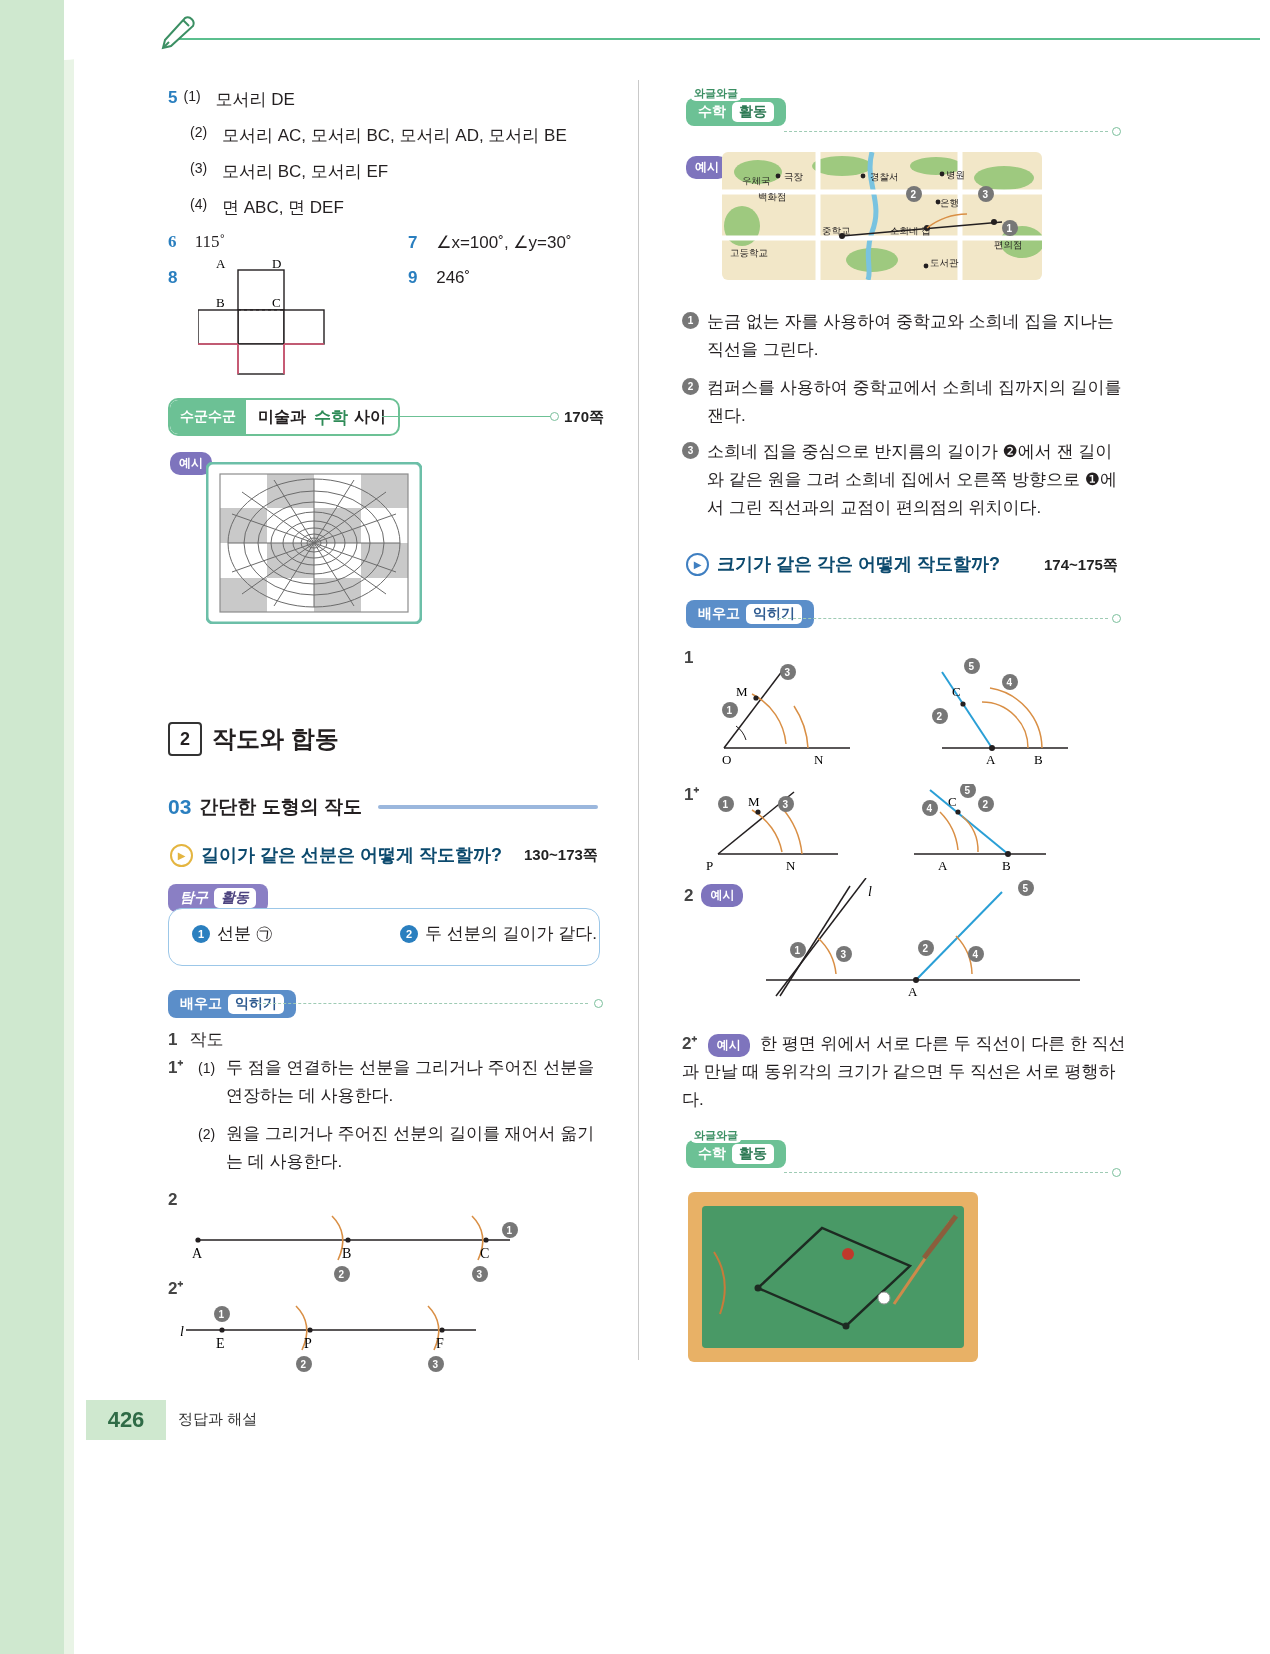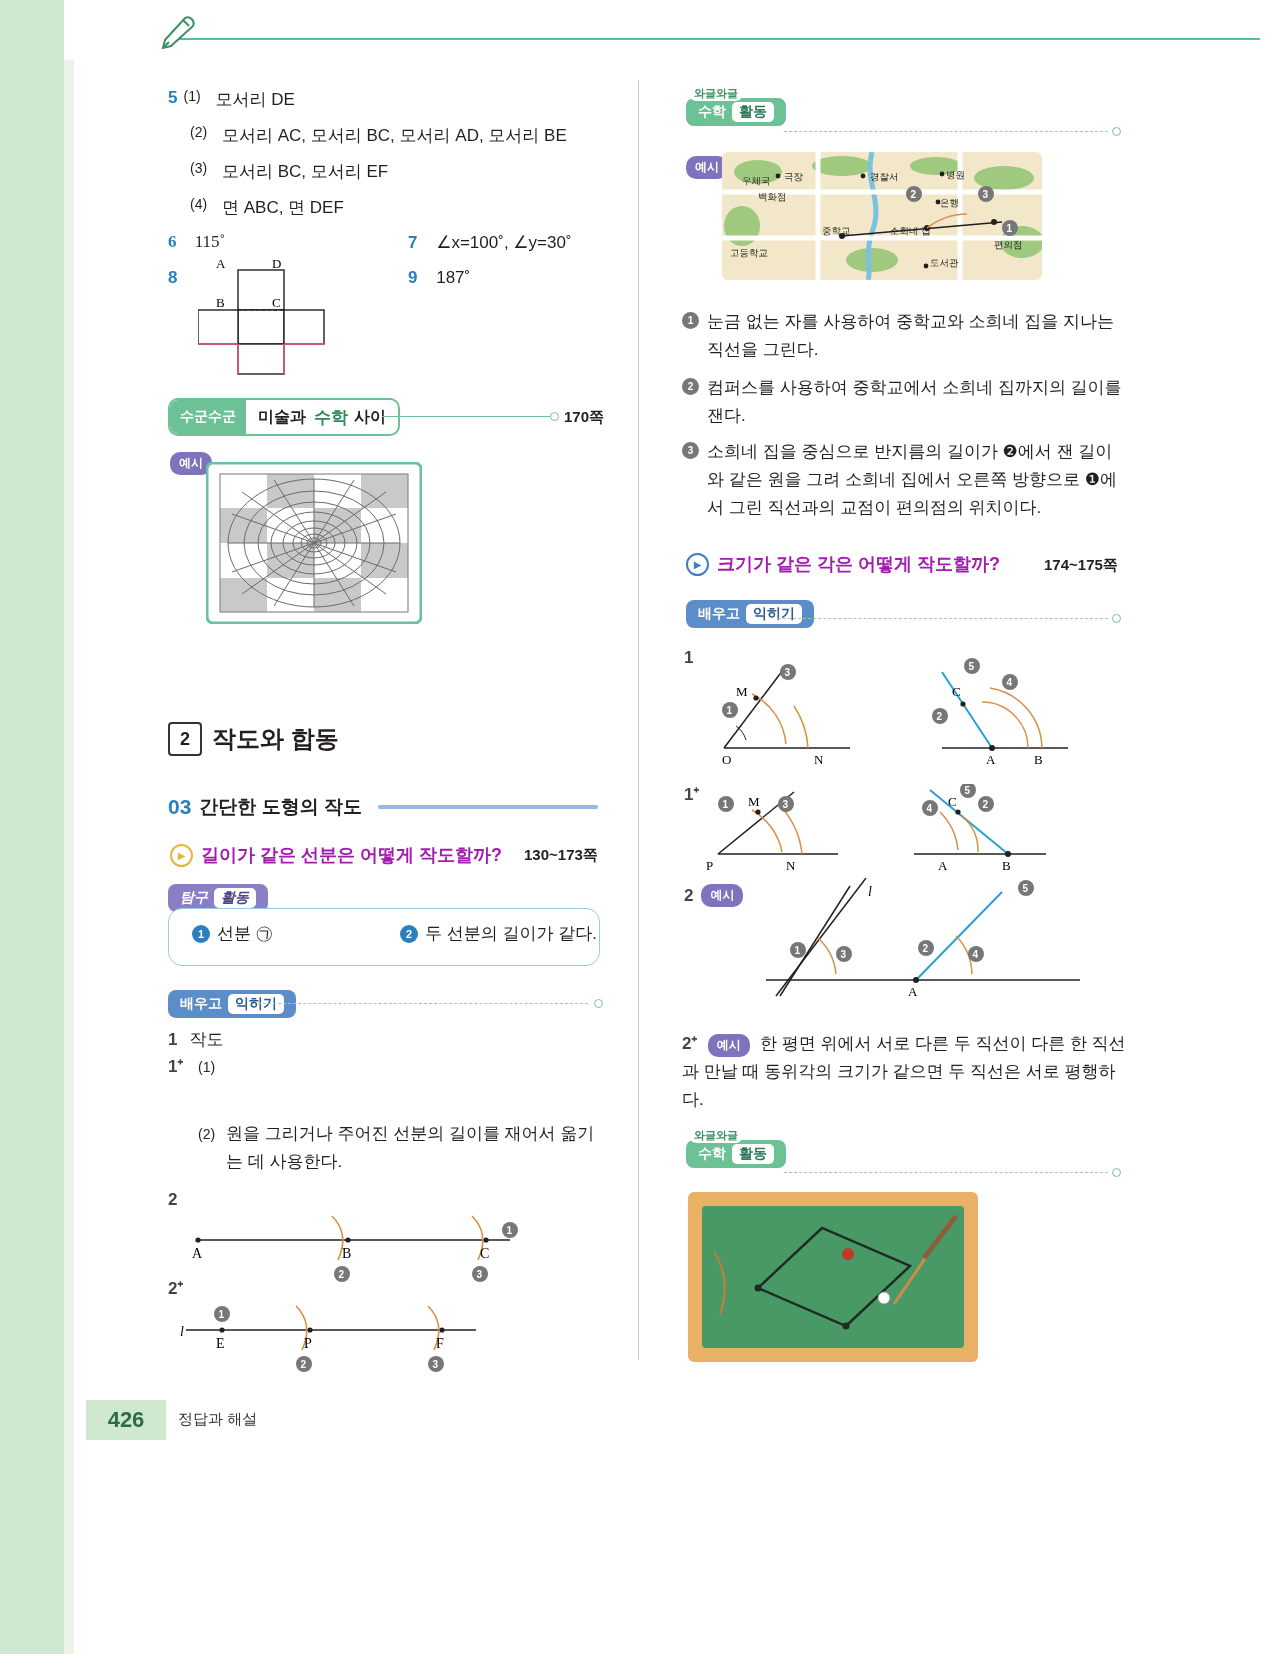--- a/index.html
+++ b/index.html
@@ -53,21 +53,21 @@
   .sectitle{font-size:24px;font-weight:bold;}
 
   .subsec{position:absolute;display:flex;align-items:center;gap:8px;}
   .subnum{color:#2a7fbf;font-weight:bold;font-size:21px;}
   .subtitle{font-weight:bold;font-size:19px;}
   .subrule{height:4px;background:#9bb7dd;border-radius:2px;}
 
   .qmark{position:absolute;display:flex;align-items:center;gap:8px;}
   .qicon{width:19px;height:19px;border-radius:50%;border:2px solid #e4b540;display:flex;align-items:center;justify-content:center;color:#e4b540;font-size:10px;}
   .qicon.blue{border-color:#3f7fc1;color:#3f7fc1;}
-  .qtext{font-weight:bold;font-size:18px;color:#a21caf;}
+  .qtext{font-weight:bold;font-size:18px;color:#0c4a6e;}
 
   .roundbox{position:absolute;border:1.5px solid #9cc7e8;border-radius:14px;background:#fff;}
 
   .figbox{position:absolute;}
 
   svg{display:block;}
 </style>
 </head>
 <body>
 
@@ -115,21 +115,21 @@
 </div>
 <div class="ansline" style="left:408px;top:232px;">
   <span class="num">7</span>
   <span style="margin-left:14px">∠x=100˚, ∠y=30˚</span>
 </div>
 <div class="ansline" style="left:168px;top:268px;">
   <span class="num">8</span>
 </div>
 <div class="ansline" style="left:408px;top:268px;">
   <span class="num">9</span>
-  <span style="margin-left:14px">187˚</span>
+  <span style="margin-left:14px">246˚</span>
 </div>
 
 <div class="figbox" style="left:198px;top:260px;">
   <svg width="160" height="120" viewBox="0 0 160 120">
     <rect x="40" y="10" width="46" height="40" fill="#fff" stroke="#231f20" stroke-width="1.4"></rect>
     <rect x="40" y="50" width="46" height="34" fill="#fff" stroke="#231f20" stroke-width="1.4"></rect>
     <rect x="0" y="50" width="40" height="34" fill="#fff" stroke="#231f20" stroke-width="1.4"></rect>
     <rect x="86" y="50" width="40" height="34" fill="#fff" stroke="#231f20" stroke-width="1.4"></rect>
     <rect x="40" y="84" width="46" height="30" fill="#fff" stroke="#231f20" stroke-width="1.4"></rect>
     <line x1="40" y1="50" x2="86" y2="50" stroke="#231f20" stroke-width="1.2" stroke-dasharray="3,3"></line>
@@ -250,20 +250,21 @@
 <div class="dotline" style="left:258px;top:1003px;width:330px;"></div>
 <div class="dotend" style="left:594px;top:999px;"></div>
 
 <div class="abs" style="left:168px;top:1026px;display:flex;gap:12px;align-items:baseline;">
   <span class="numg">1</span>
   <span class="txt">작도</span>
 </div>
 <div class="abs" style="left:168px;top:1054px;width:436px;display:flex;gap:6px;align-items:baseline;">
   <span class="numg" style="min-width:24px">1⁺</span>
   <span class="small" style="min-width:22px">(1)</span>
+  <span class="txt" style="flex:1">두 점을 연결하는 선분을 그리거나 주어진 선분을 연장하는 데 사용한다.</span>
 </div>
 <div class="abs" style="left:198px;top:1120px;width:406px;display:flex;gap:6px;align-items:baseline;">
   <span class="small" style="min-width:22px">(2)</span>
   <span class="txt" style="flex:1">원을 그리거나 주어진 선분의 길이를 재어서 옮기는 데 사용한다.</span>
 </div>
 
 <div class="abs" style="left:168px;top:1190px;">
   <span class="numg">2</span>
 </div>
 <div class="figbox" style="left:180px;top:1200px;">

